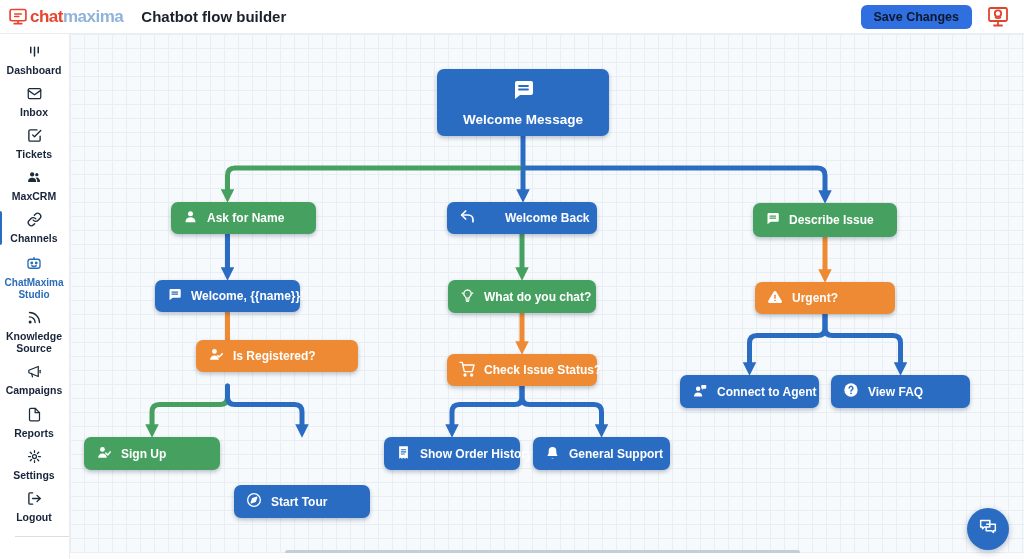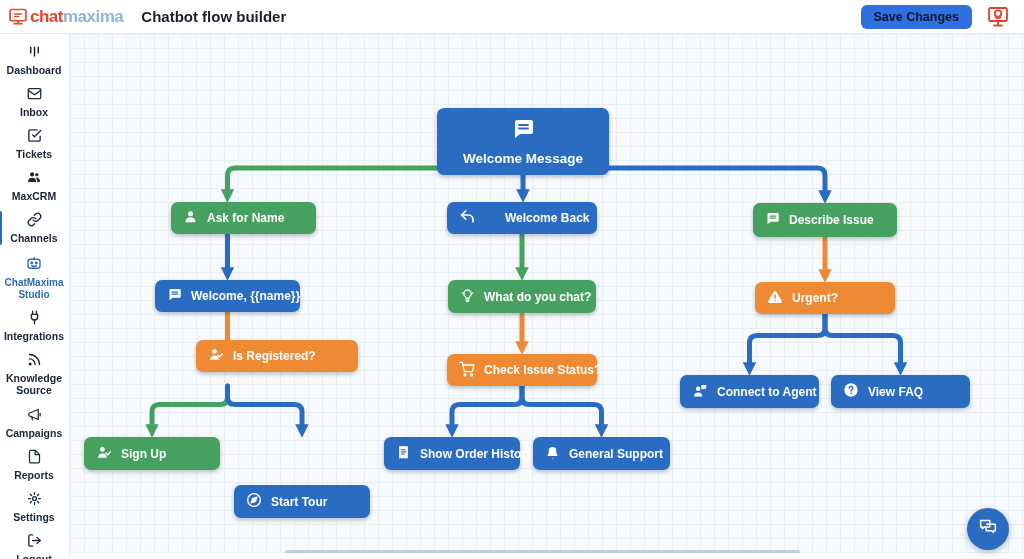--- a/index.html
+++ b/index.html
@@ -37,21 +37,21 @@
   .canvas { position:absolute; left:70px; top:34px; width:954px; height:525px;
     background-color:#f7fafc;
     background-image:linear-gradient(#e9eef4 1px, transparent 1px),
                      linear-gradient(90deg,#e9eef4 1px, transparent 1px);
     background-size:14px 14px; overflow:hidden; }
   .edges { position:absolute; left:0; top:0; pointer-events:none; }
   .node { position:absolute; border-radius:7px; display:flex; align-items:center; gap:9px;
     padding:0 12px; color:#fff; font-size:12px; font-weight:700;
     box-shadow:0 2px 4px rgba(15,40,80,.28); cursor:grab; white-space:nowrap; }
   .node svg { flex:none; }
-  .node-big { flex-direction:column; justify-content:center; gap:7px; font-size:13.5px; padding:0;margin-top:39px; }
+  .node-big { flex-direction:column; justify-content:center; gap:7px; font-size:13.5px; padding:0; }
   .hscrollbar { position:absolute; left:215px; top:516px; width:515px; height:5px;
     background:#c4ced8; border-radius:3px; cursor:pointer; }
   .bottom-strip { position:absolute; left:0; bottom:0; width:954px; height:6px; background:#fdfdfd; }
   .chat-widget { position:absolute; left:897px; top:474px; width:42px; height:42px; border-radius:50%;
     background:#2b6cc3; display:flex; align-items:center; justify-content:center; cursor:pointer;
     box-shadow:0 2px 6px rgba(15,40,80,.3); }
 </style>
 </head>
 <body>
 
@@ -124,28 +124,20 @@
   <div class="side-item highlight">
     <span><svg width="18" height="18" viewBox="0 0 24 24" fill="none" stroke-width="1.8" stroke-linecap="round" stroke-linejoin="round">
           <rect x="4" y="7" width="16" height="12" rx="3"></rect>
           <circle cx="9" cy="12" r="1" fill="#2b6cb8"></circle>
           <circle cx="15" cy="12" r="1" fill="#2b6cb8"></circle>
           <path d="M9 15.5c1.5 1.2 4.5 1.2 6 0M12 7V4.5"></path>
         </svg></span>
     <span class="side-label">ChatMaxima Studio</span>
   </div>
 
-  <div class="side-item">
-    <span><svg width="15" height="15" viewBox="0 0 24 24" fill="none" stroke-width="2.2" stroke-linecap="round" stroke-linejoin="round">
-          <path d="M9 2v5M15 2v5"></path>
-          <path d="M7 7h10v4a5 5 0 0 1-10 0z"></path>
-          <path d="M12 16v6"></path>
-        </svg></span>
-    <span class="side-label">Integrations</span>
-  </div>
 
   <div class="side-item">
     <span><svg width="15" height="15" viewBox="0 0 24 24" fill="none" stroke-width="2.2" stroke-linecap="round" stroke-linejoin="round">
           <path d="M4 11a9 9 0 0 1 9 9"></path>
           <path d="M4 4a16 16 0 0 1 16 16"></path>
           <circle cx="5" cy="19" r="1.3" fill="#1c2b3a"></circle>
         </svg></span>
     <span class="side-label">Knowledge Source</span>
   </div>
 

